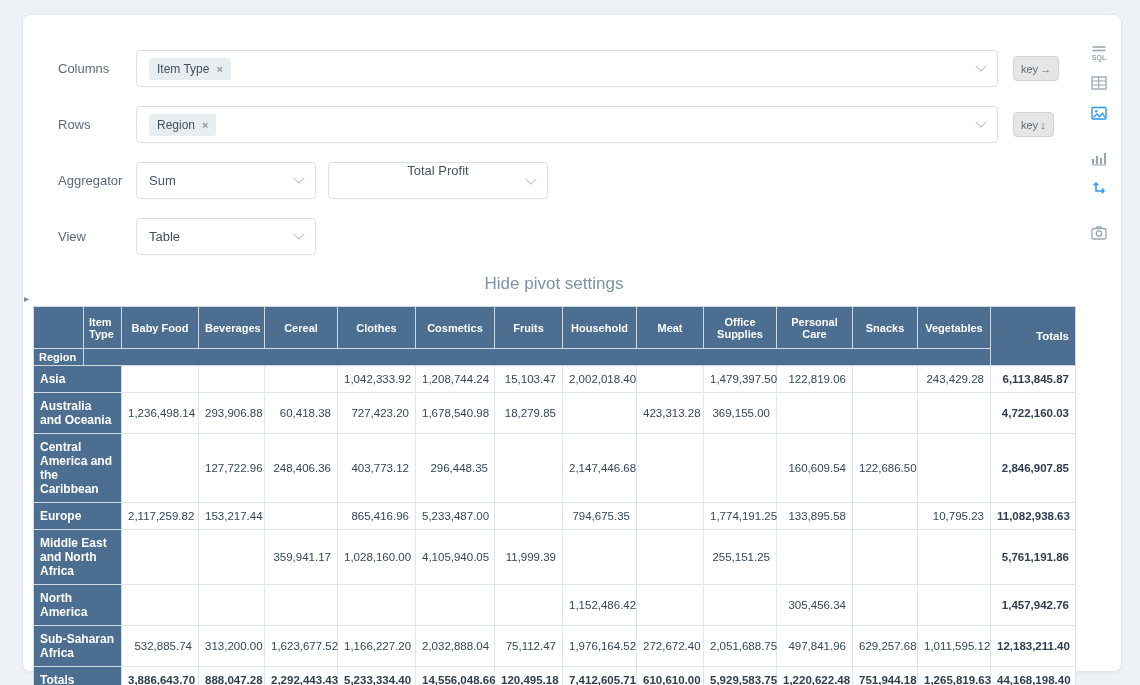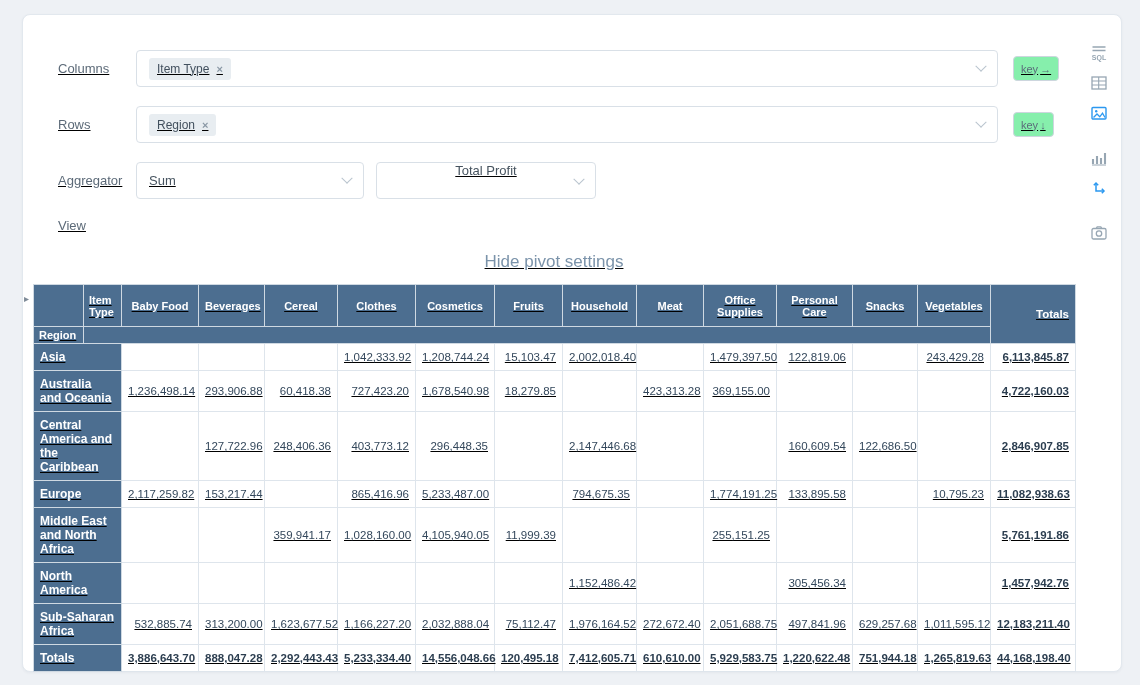--- a/index.html
+++ b/index.html
@@ -11,55 +11,54 @@
     overflow: hidden;
   }
   .card {
     position: absolute; left: 22px; top: 14px;
     width: 1100px; height: 658px;
     background: #ffffff;
     border: 1px solid #e2e8ee;
     border-radius: 8px;
     box-shadow: 0 1px 3px rgba(40,60,80,0.05);
     display: flex;
-    text-decoration: underline;
   }
   .main { flex: 1; padding: 10px 4px 10px 10px; position: relative; min-width: 0; }
 
   
   .ctl-row { display: flex; align-items: center; margin-bottom: 19px; }
   .ctl-row.first { margin-top: 25px; }
   .ctl-label { width: 103px; padding-left: 25px; font-size: 13px; color: #5c6a78; flex-shrink: 0; }
   .select {
     display: flex; align-items: center;
     height: 37px; background: #fff;
     border: 1px solid #d9e0e7; border-radius: 4px;
     padding: 0 12px; cursor: pointer;
   }
   .select.wide { width: 862px; }
-  .select.sm  { width: 228px; }
+  .select.sm  { width: 180px; }
   .select.sm2 { width: 220px; margin-left: 12px; flex-direction: column; }
   .sel-val { font-size: 13px; color: #46535f; }
   .chev {
     margin-left: auto; width: 8px; height: 8px;
     border-right: 1.6px solid #b9c4ce; border-bottom: 1.6px solid #b9c4ce;
     transform: rotate(45deg) translate(-2px,-2px); flex-shrink: 0;
   }
   .tag {
     display: inline-flex; align-items: center; gap: 7px;
     background: #e8edf1; border-radius: 3px;
     padding: 4px 8px; font-size: 12px; color: #42505e; cursor: pointer;
   }
   .tag-x { color: #8a98a5; font-size: 11px; font-weight: bold; cursor: pointer; }
   .key-btn {
     margin-left: 15px; height: 25px;
     display: inline-flex; align-items: center; gap: 2px;
     font-family: "Liberation Sans", sans-serif;
     font-size: 11px; color: #5a6b7a;
-    background: #86efac; border: 1px solid #cdd6de; border-radius: 4px;
+    background: #e5e5e5; border: 1px solid #cdd6de; border-radius: 4px;
     padding: 0 7px; cursor: pointer;
   }
   .key-btn .arr { font-size: 11px; }
   .hide-wrap { width: 1042px; text-align: center; margin: 3px 0 12px; }
   .hide-link { font-size: 17px; color: #7b93aa; cursor: pointer; text-decoration: none; }
 
   
   table.pvt {
     table-layout: fixed; width: 1042px;
     border-collapse: collapse;
@@ -146,20 +145,24 @@
         <span class="chev"></span>
       </div>
       <div class="select sm2">
         <span class="sel-val">Total Profit</span>
         <span class="chev"></span>
       </div>
     </div>
 
     <div class="ctl-row">
       <div class="ctl-label">View</div>
+      <div class="select sm">
+        <span class="sel-val">Table</span>
+        <span class="chev"></span>
+      </div>
     </div>
 
     <div class="hide-wrap">
       <a class="hide-link">Hide pivot settings</a>
     </div>
 
     <table class="pvt">
       <colgroup>
         <col style="width:50px">
           <col style="width:38px">

